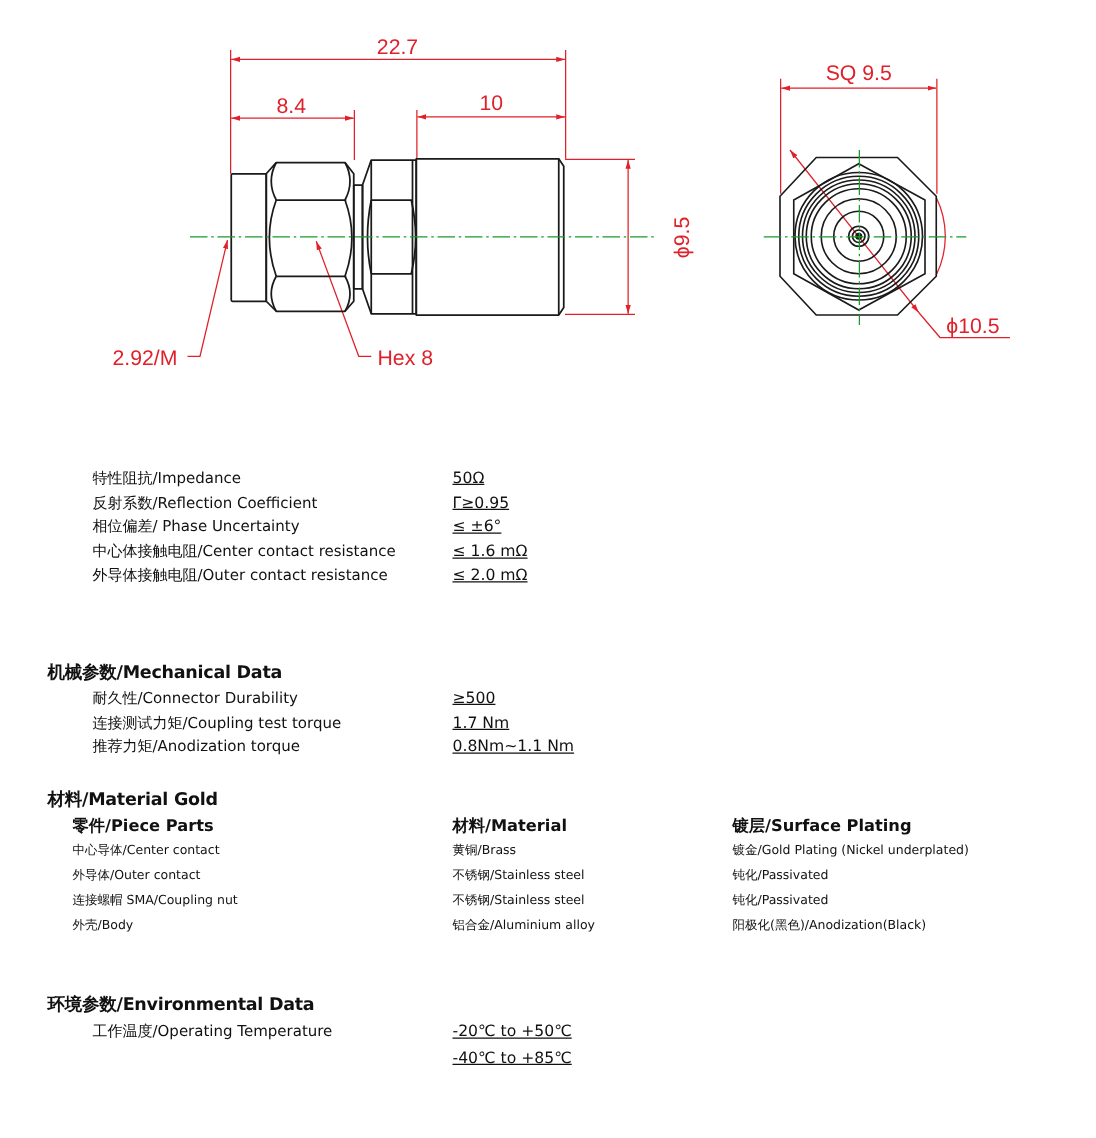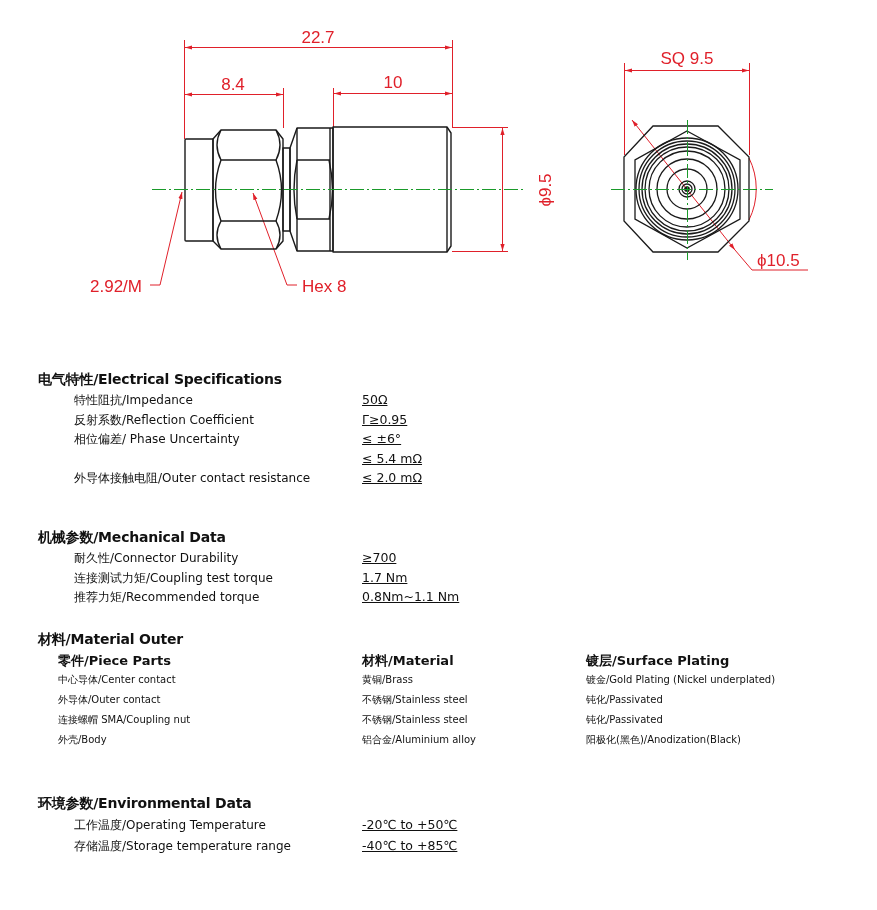--- a/index.html
+++ b/index.html
@@ -114,62 +114,62 @@
   <g stroke="#1a9a2a" stroke-width="1" stroke-dasharray="14,3,2,3">
     <line x1="611" y1="189.5" x2="773" y2="189.5"></line>
     <line x1="687.5" y1="120" x2="687.5" y2="260"></line>
   </g>
 
   <text x="687" y="64" text-anchor="middle" fill="#e0202a" font-size="17" font-family="Liberation Sans, sans-serif">SQ 9.5</text>
   <text x="757" y="266" fill="#e0202a" font-size="17" font-family="Liberation Sans, sans-serif">ϕ10.5</text>
 </svg>
 
 <div class="section" style="top:371px;">
-  <div class="sec-title">电气特性/Electrical Specifications</div>
   <div style="height:3px"></div>
   <div class="row">
     <span class="lbl">特性阻抗/Impedance</span>
     <span class="val">50Ω</span>
   </div>
   <div class="row">
     <span class="lbl">反射系数/Reflection Coefficient</span>
     <span class="val">Γ≥0.95</span>
   </div>
   <div class="row">
     <span class="lbl">相位偏差/ Phase Uncertainty</span>
     <span class="val">≤ ±6°</span>
   </div>
   <div class="row">
-    <span class="val">≤ 5.4 mΩ</span>
+    <span class="lbl">中心体接触电阻/Center contact resistance</span>
+    <span class="val">≤ 1.6 mΩ</span>
   </div>
   <div class="row">
     <span class="lbl">外导体接触电阻/Outer contact resistance</span>
     <span class="val">≤ 2.0 mΩ</span>
   </div>
 </div>
 
 <div class="section" style="top:529px;">
   <div class="sec-title">机械参数/Mechanical Data</div>
   <div style="height:3px"></div>
   <div class="row">
     <span class="lbl">耐久性/Connector Durability</span>
-    <span class="val">≥700</span>
+    <span class="val">≥500</span>
   </div>
   <div class="row">
     <span class="lbl">连接测试力矩/Coupling test torque</span>
     <span class="val">1.7 Nm</span>
   </div>
   <div class="row">
-    <span class="lbl">推荐力矩/Recommended torque</span>
+    <span class="lbl">推荐力矩/Anodization torque</span>
     <span class="val">0.8Nm~1.1 Nm</span>
   </div>
 </div>
 
 <div class="section" style="top:631px;">
-  <div class="sec-title">材料/Material Outer</div>
+  <div class="sec-title">材料/Material Gold</div>
   <div style="height:3px"></div>
   <div class="mat-head">
     <span class="c1">零件/Piece Parts</span>
     <span class="c2">材料/Material</span>
     <span class="c3">镀层/Surface Plating</span>
   </div>
   <div class="mat-row">
     <span class="c1">中心导体/Center contact</span>
     <span class="c2">黄铜/Brass</span>
     <span class="c3">镀金/Gold Plating (Nickel underplated)</span>
@@ -192,16 +192,15 @@
 </div>
 
 <div class="section" style="top:795px;">
   <div class="sec-title">环境参数/Environmental Data</div>
   <div style="height:4px"></div>
   <div class="row" style="height:21px;">
     <span class="lbl">工作温度/Operating Temperature</span>
     <span class="val">-20℃  to +50℃</span>
   </div>
   <div class="row" style="height:21px;">
-    <span class="lbl">存储温度/Storage temperature range</span>
     <span class="val">-40℃  to +85℃</span>
   </div>
 </div>
 
 </body></html>

